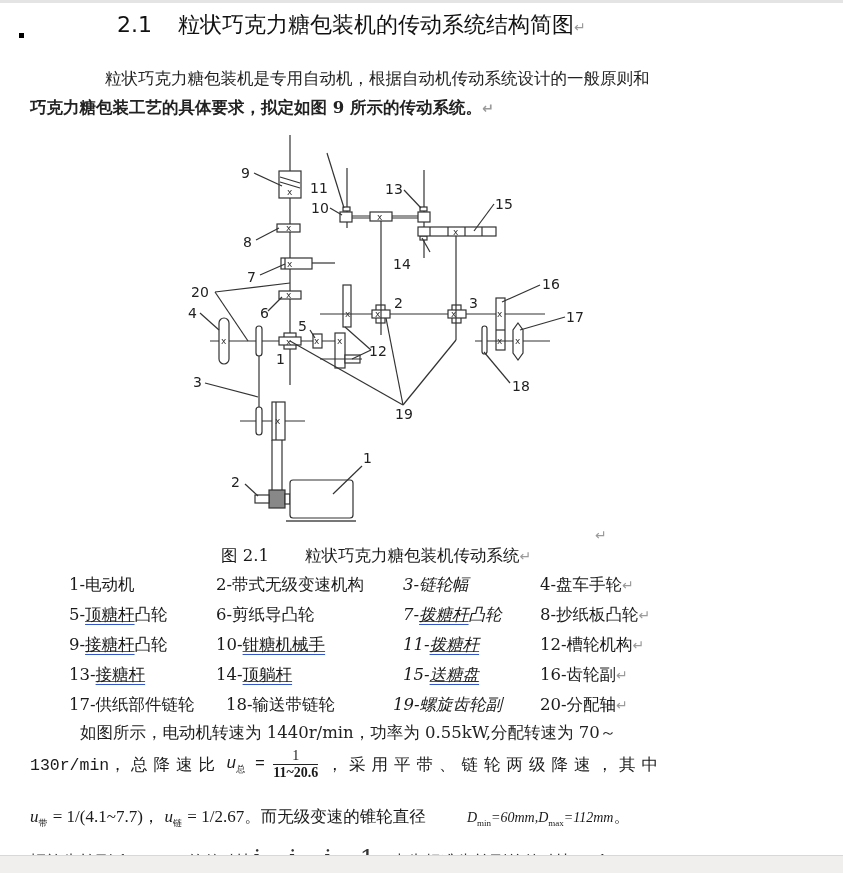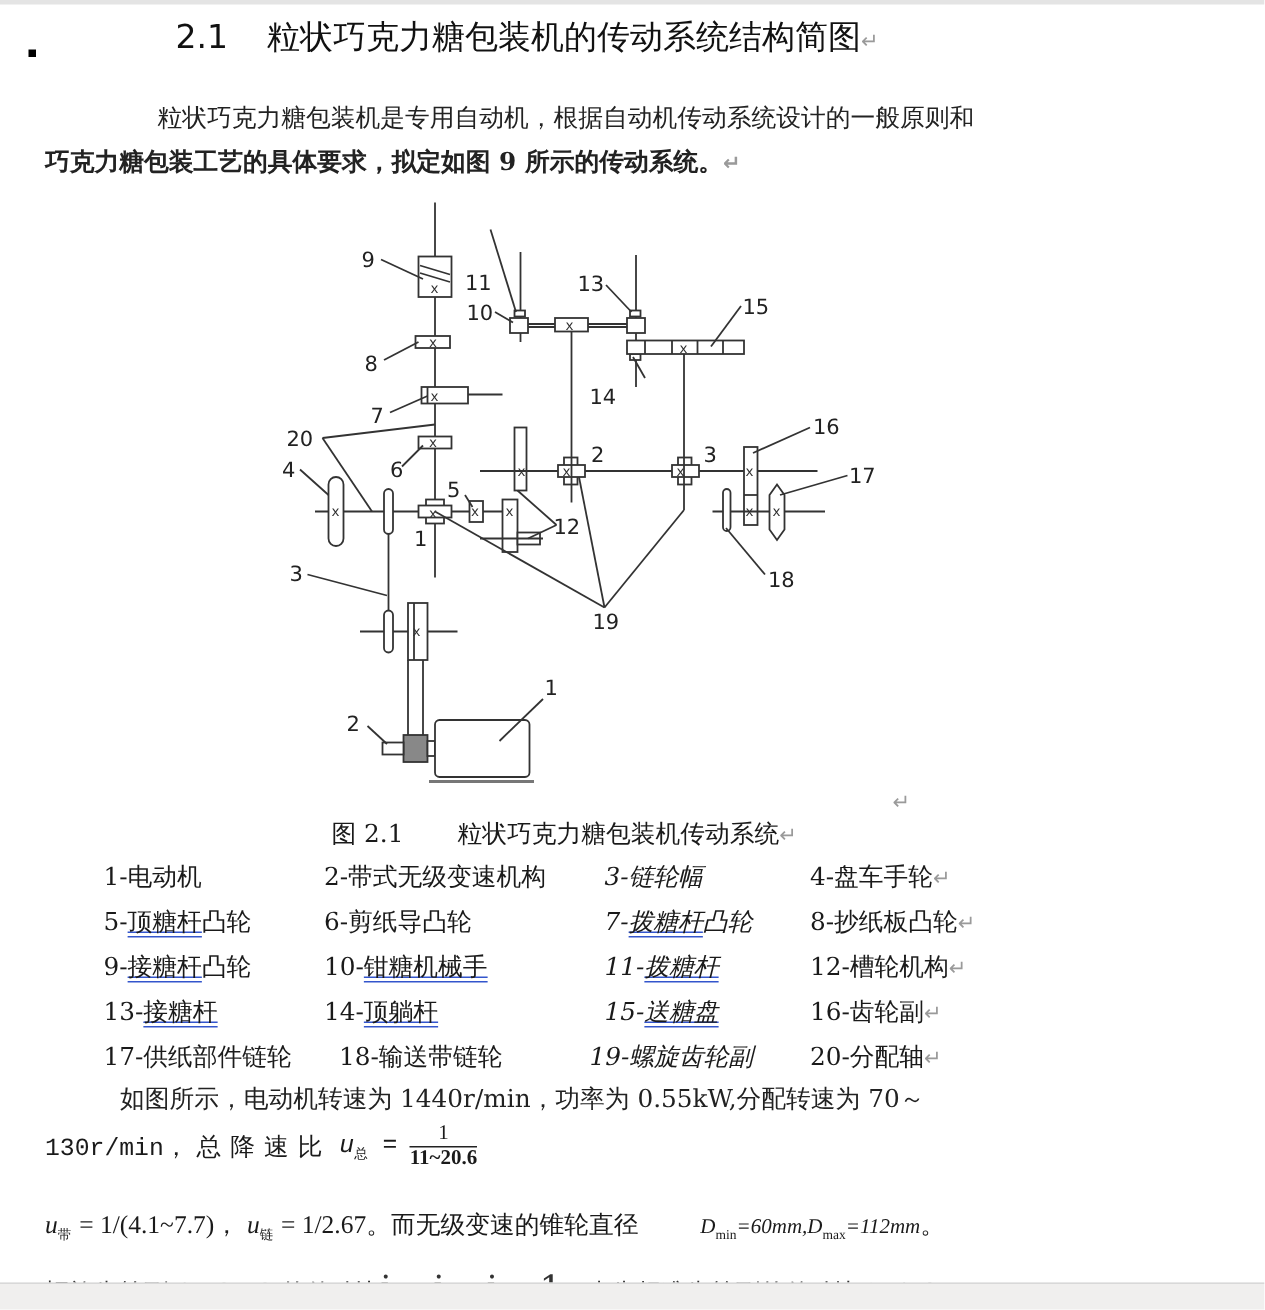--- a/index.html
+++ b/index.html
@@ -251,20 +251,21 @@
   </div>
 </div>
 
 <div class="para p3"><span>如图所示，电动机转速为 1440r/min，功率为 0.55kW,分配转速为 70～</span></div>
 
 <div class="line4">
   <span class="t">130r/min，</span>
   <span class="t spaced">总降速比</span>
   <span class="t mi"><span>u</span><span class="sub">总</span> =</span>
   <span class="frac"><span class="num">1</span><span class="den">11~20.6</span></span>
+  <span class="t spaced">，采用平带、链轮两级降速，其中</span>
 </div>
 
 <div class="line5">
   <span class="m mi"><span>u</span><span class="sub">带</span></span>
   <span class="m">= 1/(4.1~7.7)</span><span>，</span>
   <span class="m mi"><span>u</span><span class="sub">链</span></span>
   <span class="m">= 1/2.67</span><span>。而无级变速的锥轮直径</span>
   <span class="mm mi"><span>D</span><span class="sub">min</span><span>=60mm,</span><span>D</span><span class="sub">max</span><span>=112mm</span></span><span>。</span>
 </div>
 

